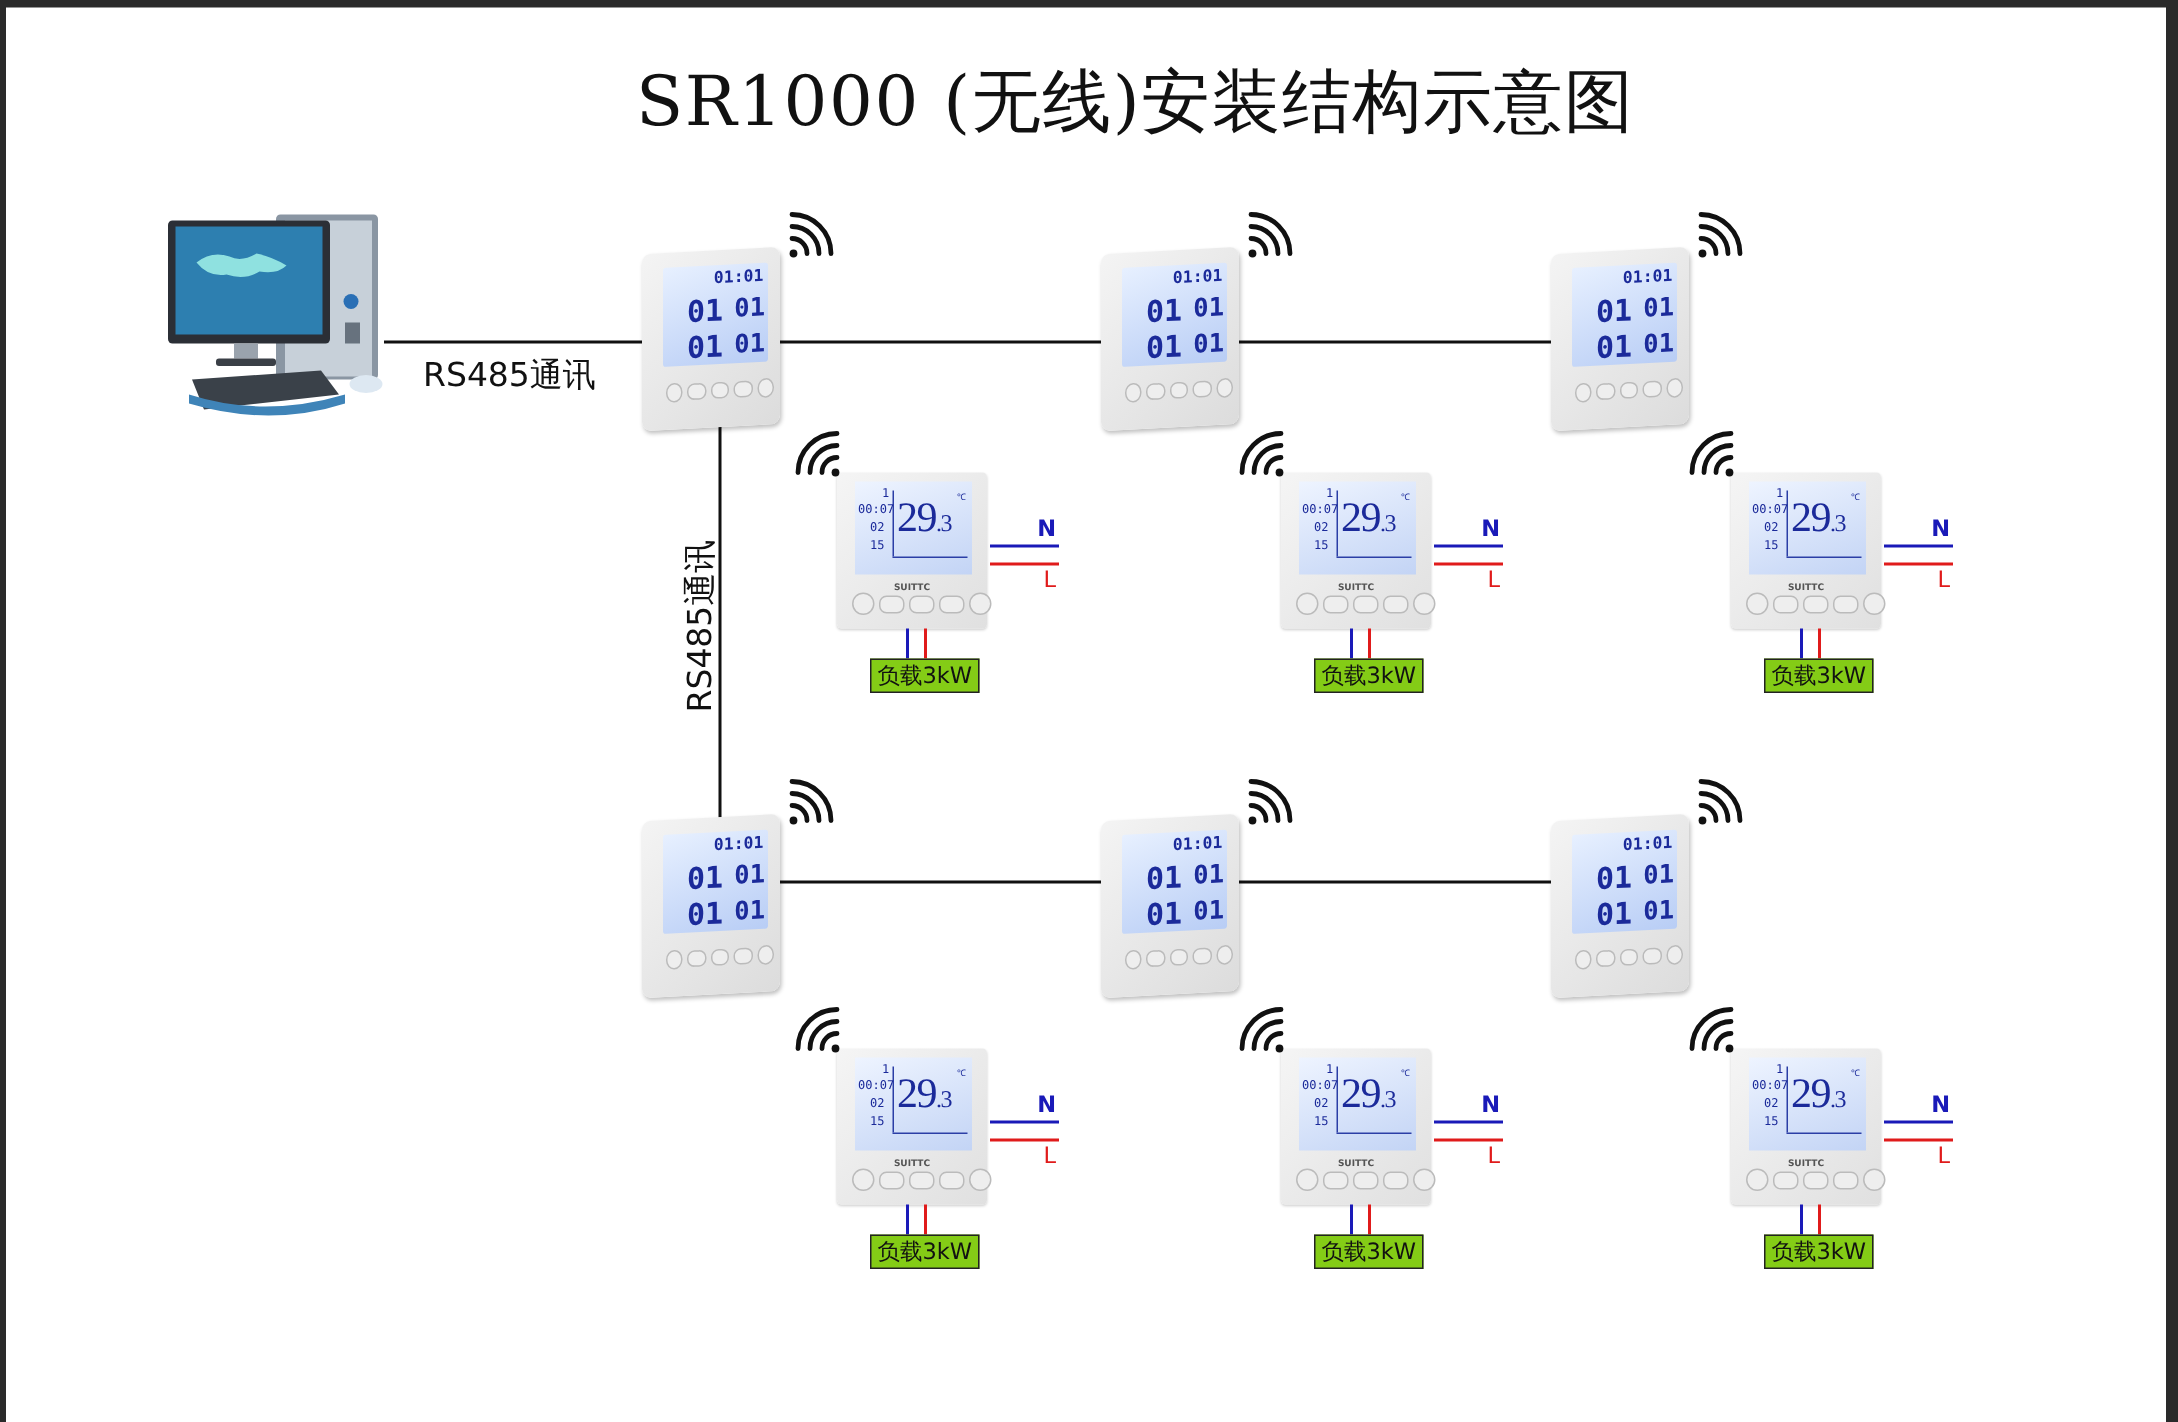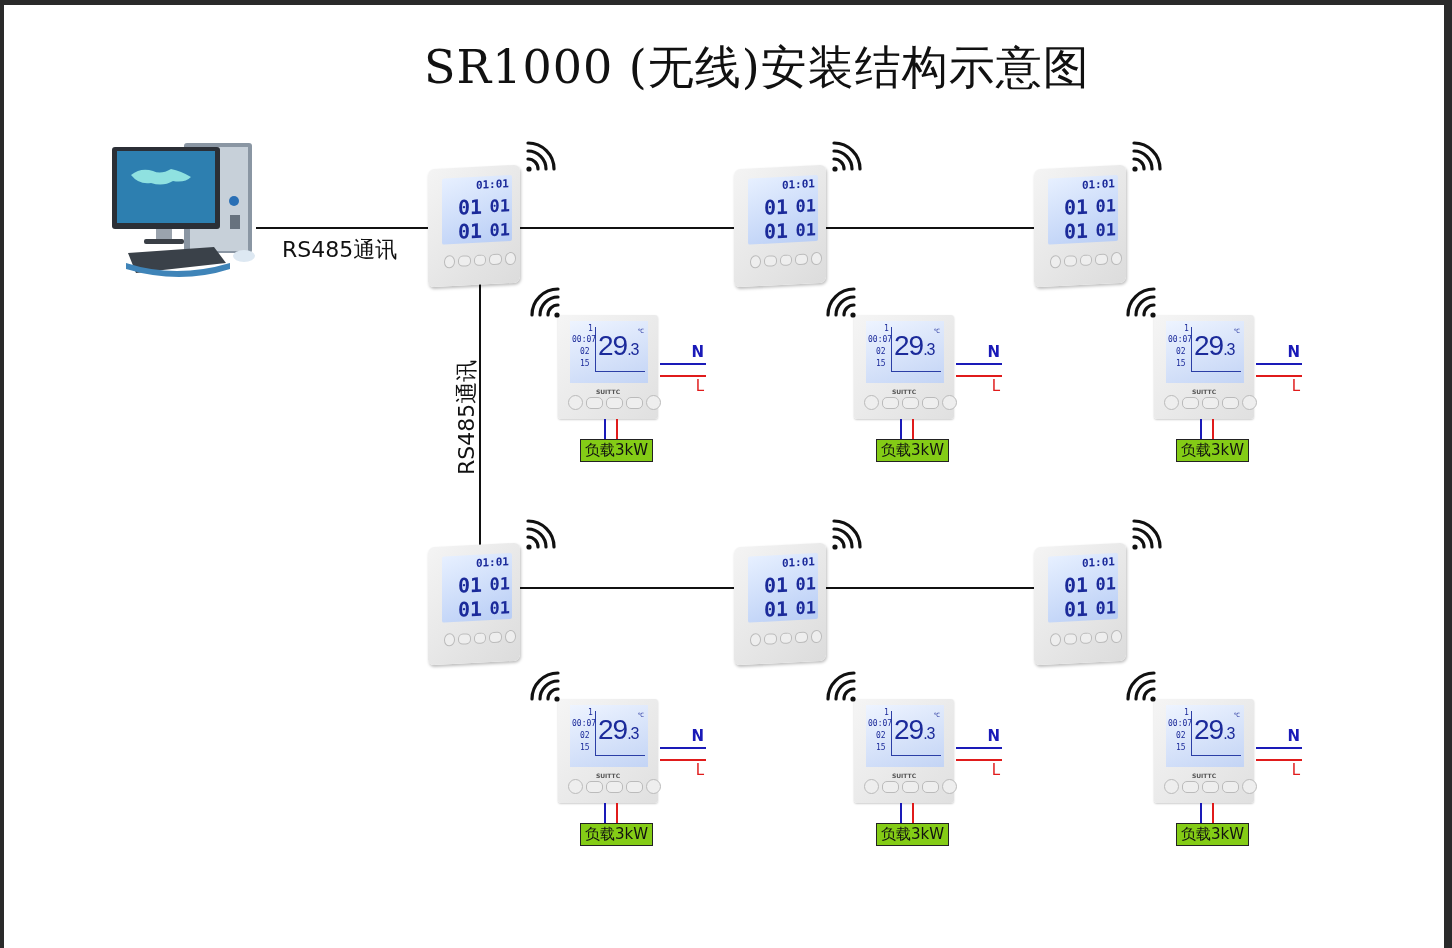--- a/index.html
+++ b/index.html
@@ -23,21 +23,21 @@
   .gw .btns { position:absolute; left:16px; top:86px; width:72px; height:14px; display:flex; gap:3px; align-items:center; }
   .gw .btn { width:12px; height:9px; border:1px solid #bbb; border-radius:5px; background:#eee; }
   .gw .btn.r { width:11px; height:11px; border-radius:50%; }
 
   
   .th { position:absolute; width:100px; height:104px; }
   .th .body { position:absolute; inset:0; background:linear-gradient(135deg,#f5f5f5,#e0e0e0); border-radius:3px; box-shadow:0 1px 2px rgba(0,0,0,0.2); }
   .th .lcd { position:absolute; left:12px; top:6px; width:78px; height:62px; background:linear-gradient(160deg,#eef4ff,#c3d4f5); }
   .th .divv { position:absolute; left:25px; top:6px; width:1px; height:44px; background:#2b3ea6; }
   .th .divh { position:absolute; left:25px; top:50px; width:50px; height:1px; background:#2b3ea6; }
-  .th .big { position:absolute; left:28px; top:9px; font-family:Liberation Sans, sans-serif; font-size:28px; color:#1b2a9a; letter-spacing:-1px; }
+  .th .big { position:absolute; left:28px; top:9px; font-family:Liberation Serif, serif; font-size:28px; color:#1b2a9a; letter-spacing:-1px; }
   .th .big small { font-size:16px; }
   .th .sm { position:absolute; font-family:"DejaVu Sans Mono", monospace; font-size:8px; color:#1b2a9a; }
   .th .brand { position:absolute; left:0; right:0; top:73px; text-align:center; font-size:6px; font-weight:bold; color:#555; }
   .th .btns { position:absolute; left:10px; top:80px; display:flex; gap:3px; align-items:center; }
   .th .btn { width:15px; height:10px; border:1px solid #bbb; border-radius:5px; background:#eee; }
   .th .btn.r { width:13px; height:13px; border-radius:50%; }
 
   .nl { position:absolute; width:46px; height:28px; }
   .nl .n { position:absolute; left:0; top:8px; width:46px; height:2px; background:#1a1ab8; }
   .nl .l { position:absolute; left:0; top:20px; width:46px; height:2px; background:#e01b1b; }

